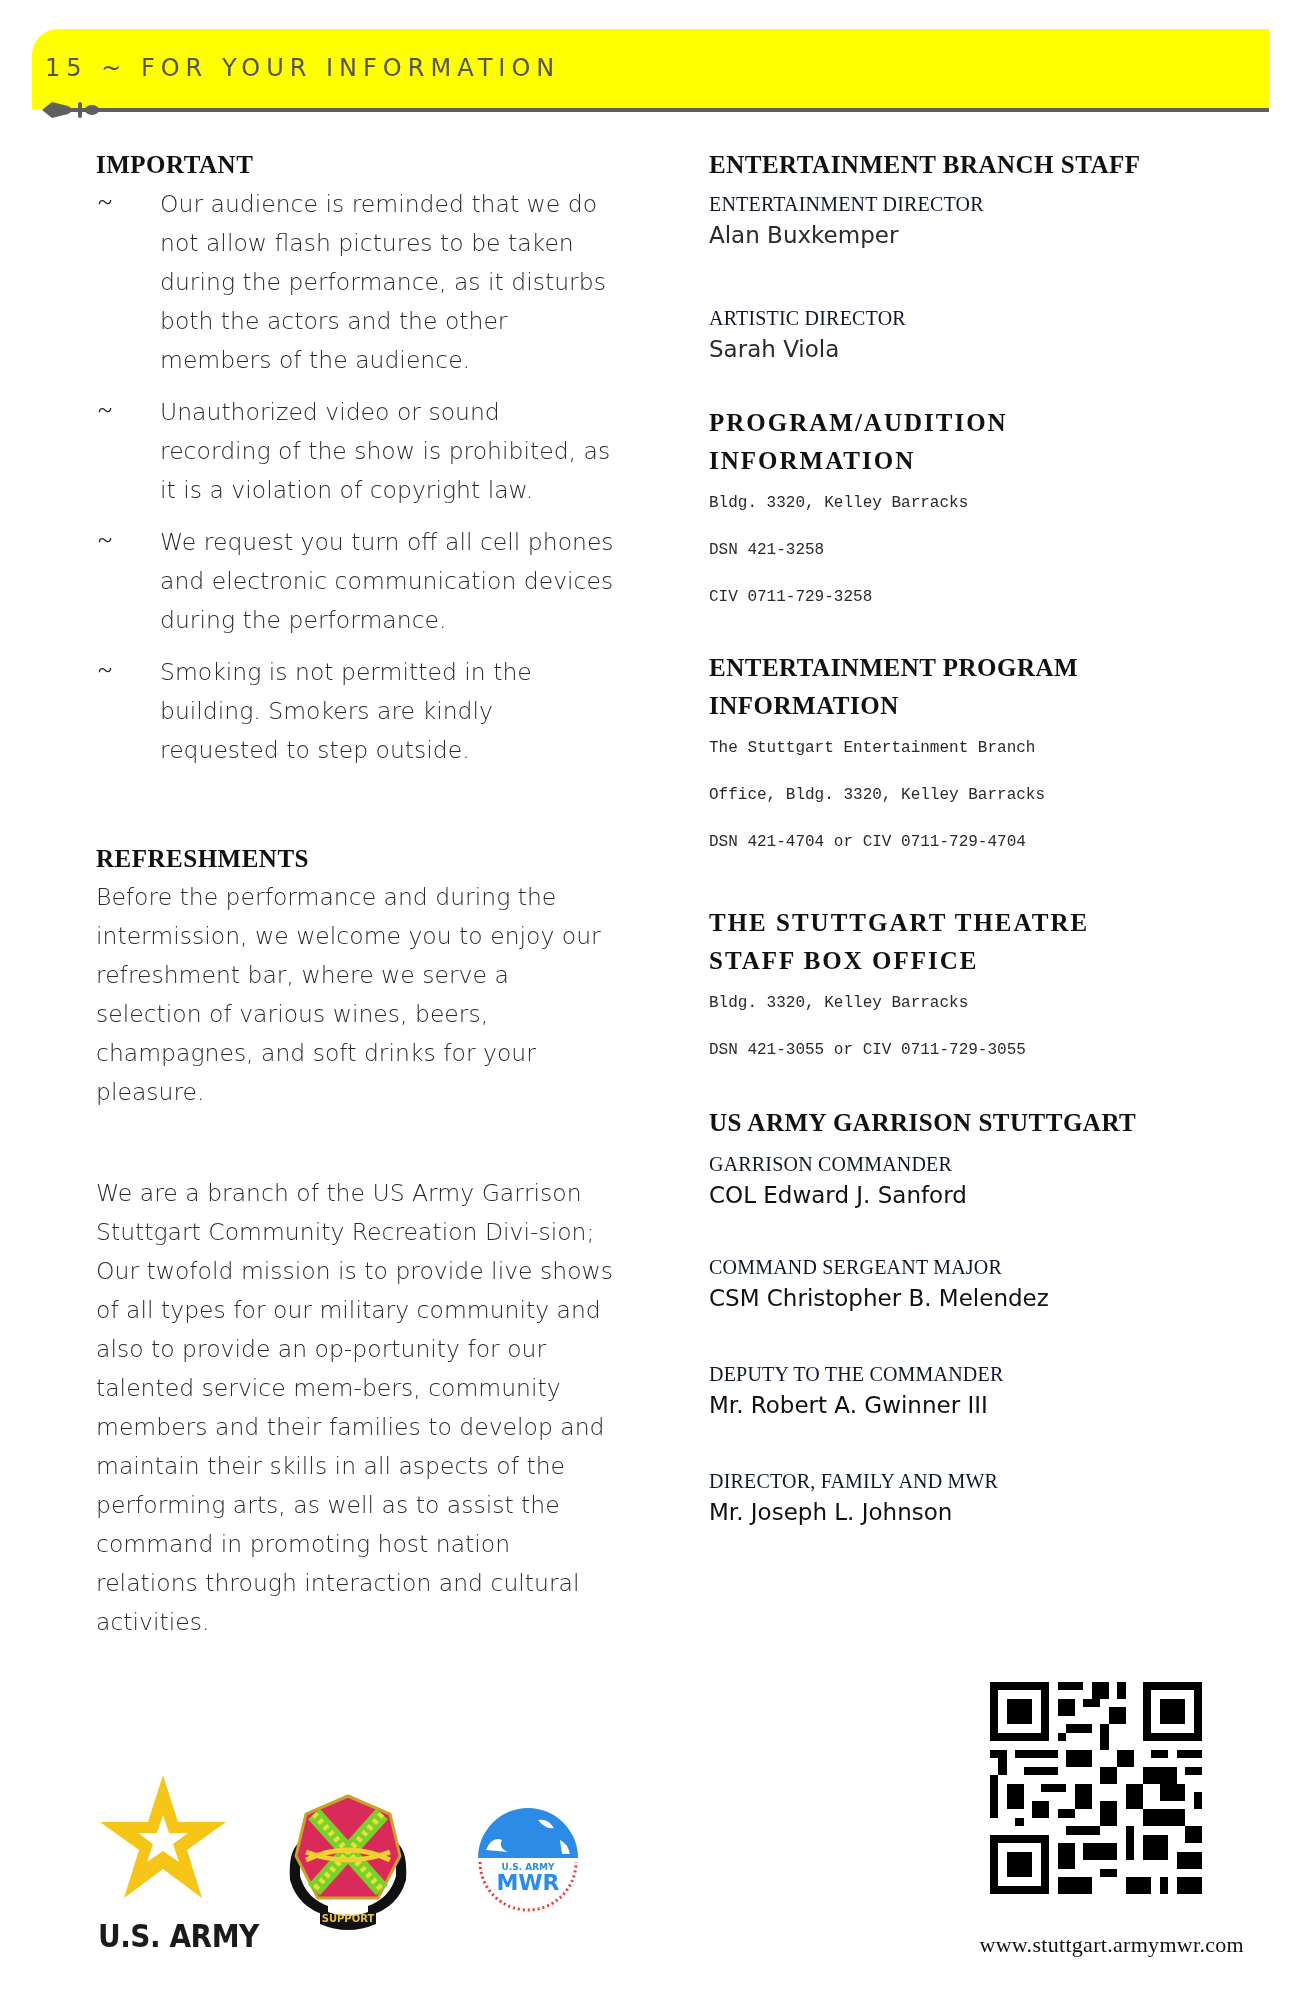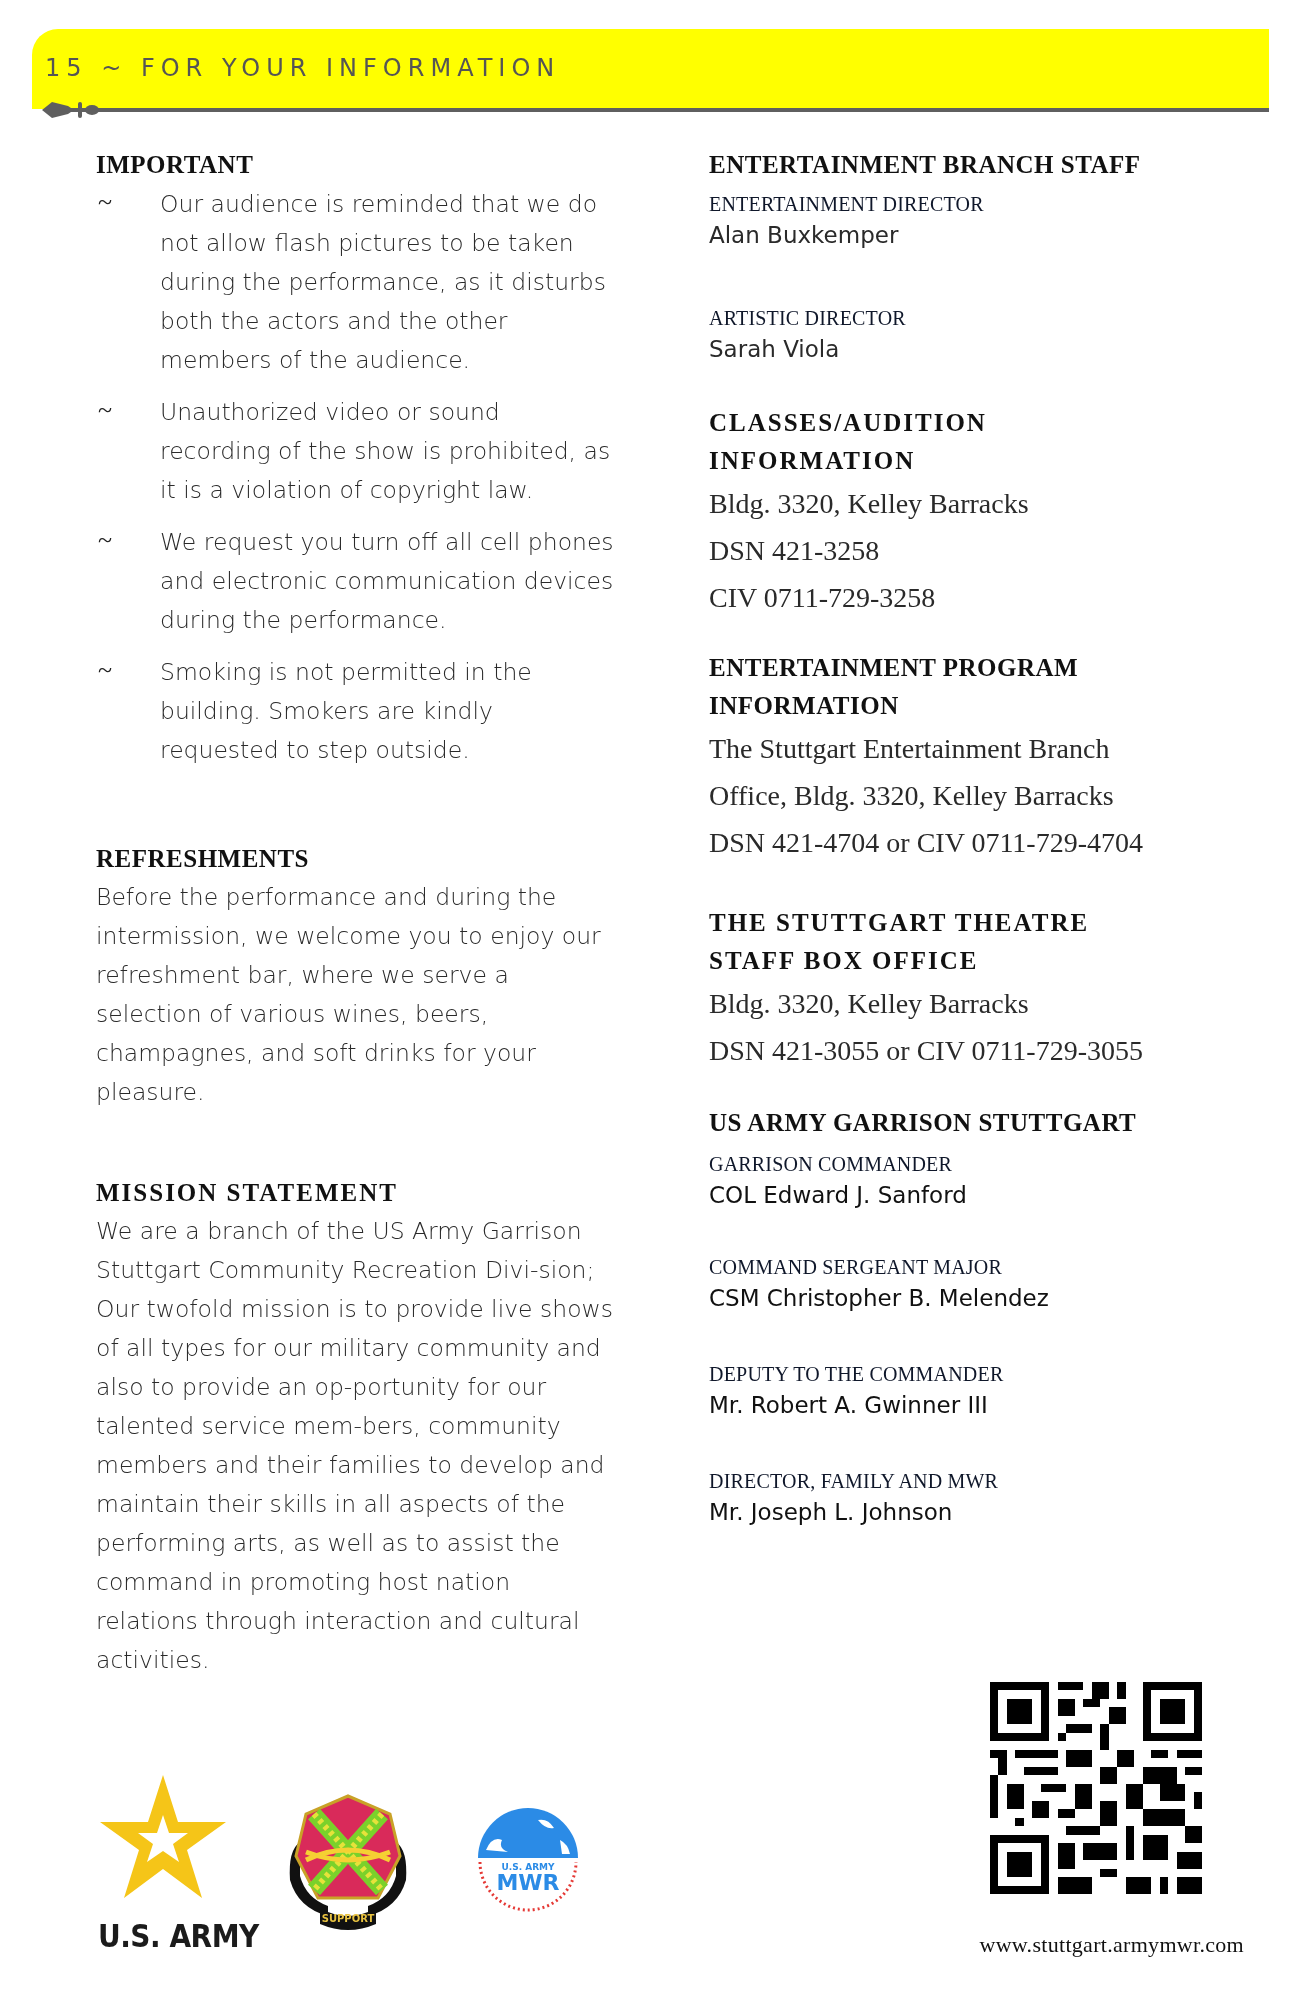--- a/index.html
+++ b/index.html
@@ -35,21 +35,21 @@
   }
 
   .bullet { display: flex; margin-top: 1px; }
   .bullet + .bullet { margin-top: 13px; }
   .bullet .tilde { width: 64px; flex: none; font-family: "Liberation Serif", serif; font-size: 26px; line-height: 34px; color: #222; padding-left: 2px; }
   .bullet .btext { flex: 1; }
 
   .role { font-family: Liberation Serif, serif; font-size: 20px; color: #0f172a; line-height: 32px; letter-spacing: 0.2px; }
   .person { font-family: "DejaVu Sans", sans-serif; font-size: 23px; color: #2a2a2a; line-height: 30px; }
   .person.strong { color: #111; font-weight: 500; }
-  .info-line { font-family: Liberation Serif, serif; font-size: 28px; color: #2a2a2a; line-height: 47px; }
+  .info-line { font-family: Liberation Mono, monospace; font-size: 16px; color: #2a2a2a; line-height: 47px; }
 
   .logos { position: absolute; left: 98px; top: 1770px; width: 530px; height: 200px; }
   .logo { position: absolute; }
   .army-wordmark {
     position: absolute; left: 0; top: 150px; font-family: "DejaVu Sans", sans-serif; font-weight: bold;
     font-size: 28px; color: #1b1b1b; letter-spacing: -0.5px; transform: scaleY(1.15);
   }
 
   .qr { position: absolute; left: 990px; top: 1682px; width: 212px; height: 212px; }
   .website {
@@ -90,42 +90,41 @@
       <span class="btext body-text">Smoking is not permitted in the building. Smokers are kindly requested to step outside.</span>
     </div>
   </section>
 
   <section style="margin-top:70px;">
     <div class="sec-title">REFRESHMENTS</div>
     <div class="body-text">Before the performance and during the intermission, we welcome you to enjoy our refreshment bar, where we serve a selection of various wines, beers, champagnes, and soft drinks for your pleasure.</div>
   </section>
 
   <section style="margin-top:62px;">
-    <div class="sec-title wide">MISSION STATEMENT</div>
     <div class="body-text">We are a branch of the US Army Garrison Stuttgart Community Recreation Divi-sion; Our twofold mission is to provide live shows of all types for our military community and also to provide an op-portunity for our talented service mem-bers, community members and their families to develop and maintain their skills in all aspects of the performing arts, as well as to assist the command in promoting host nation relations through interaction and cultural activities.</div>
   </section>
 </div>
 
 <div class="col col-right">
 
   <section>
     <div class="sec-title">ENTERTAINMENT BRANCH STAFF</div>
     <div style="margin-top:4px;">
       <div class="role">ENTERTAINMENT DIRECTOR</div>
       <div class="person">Alan Buxkemper</div>
     </div>
     <div style="margin-top:52px;">
       <div class="role">ARTISTIC DIRECTOR</div>
       <div class="person">Sarah Viola</div>
     </div>
   </section>
 
   <section style="margin-top:40px;">
     <div class="sec-title wide">
-      <div>CLASSES/AUDITION</div>
+      <div>PROGRAM/AUDITION</div>
       <div>INFORMATION</div>
     </div>
     <div class="info-line">Bldg. 3320, Kelley Barracks</div>
     <div class="info-line">DSN 421-3258</div>
     <div class="info-line">CIV 0711-729-3258</div>
   </section>
 
   <section style="margin-top:28px;">
     <div class="sec-title">
       <div>ENTERTAINMENT PROGRAM</div>

